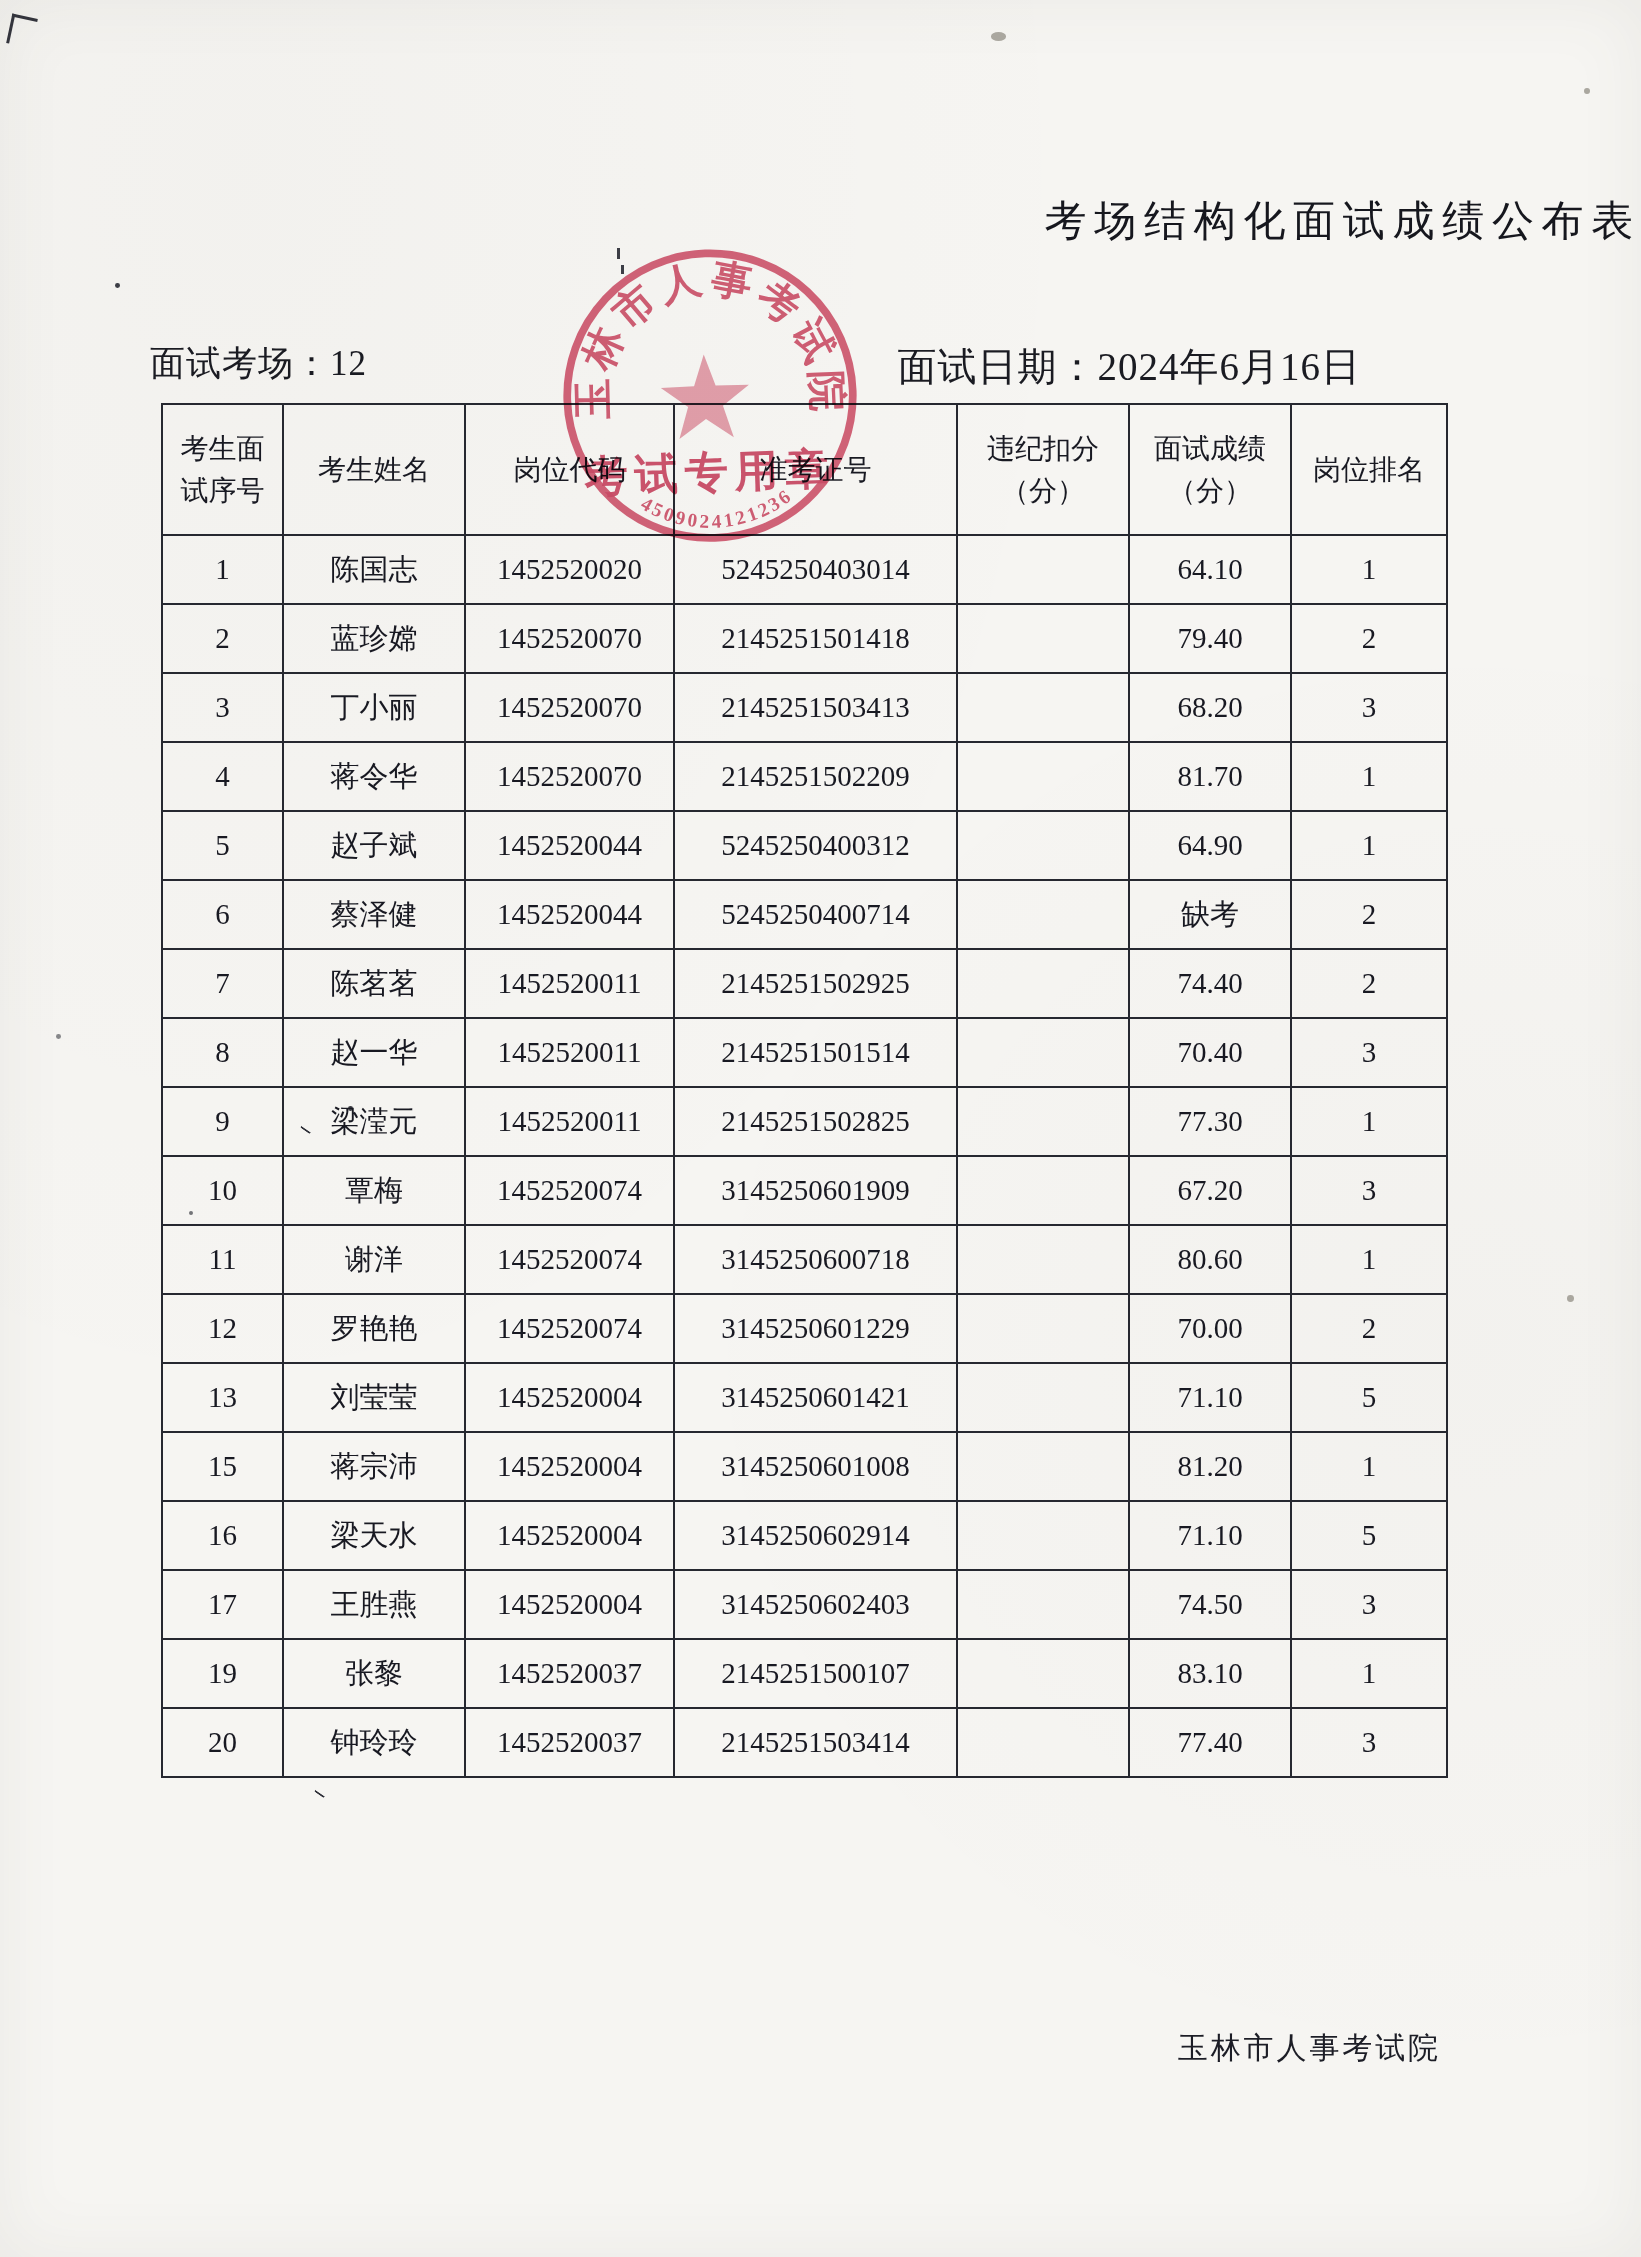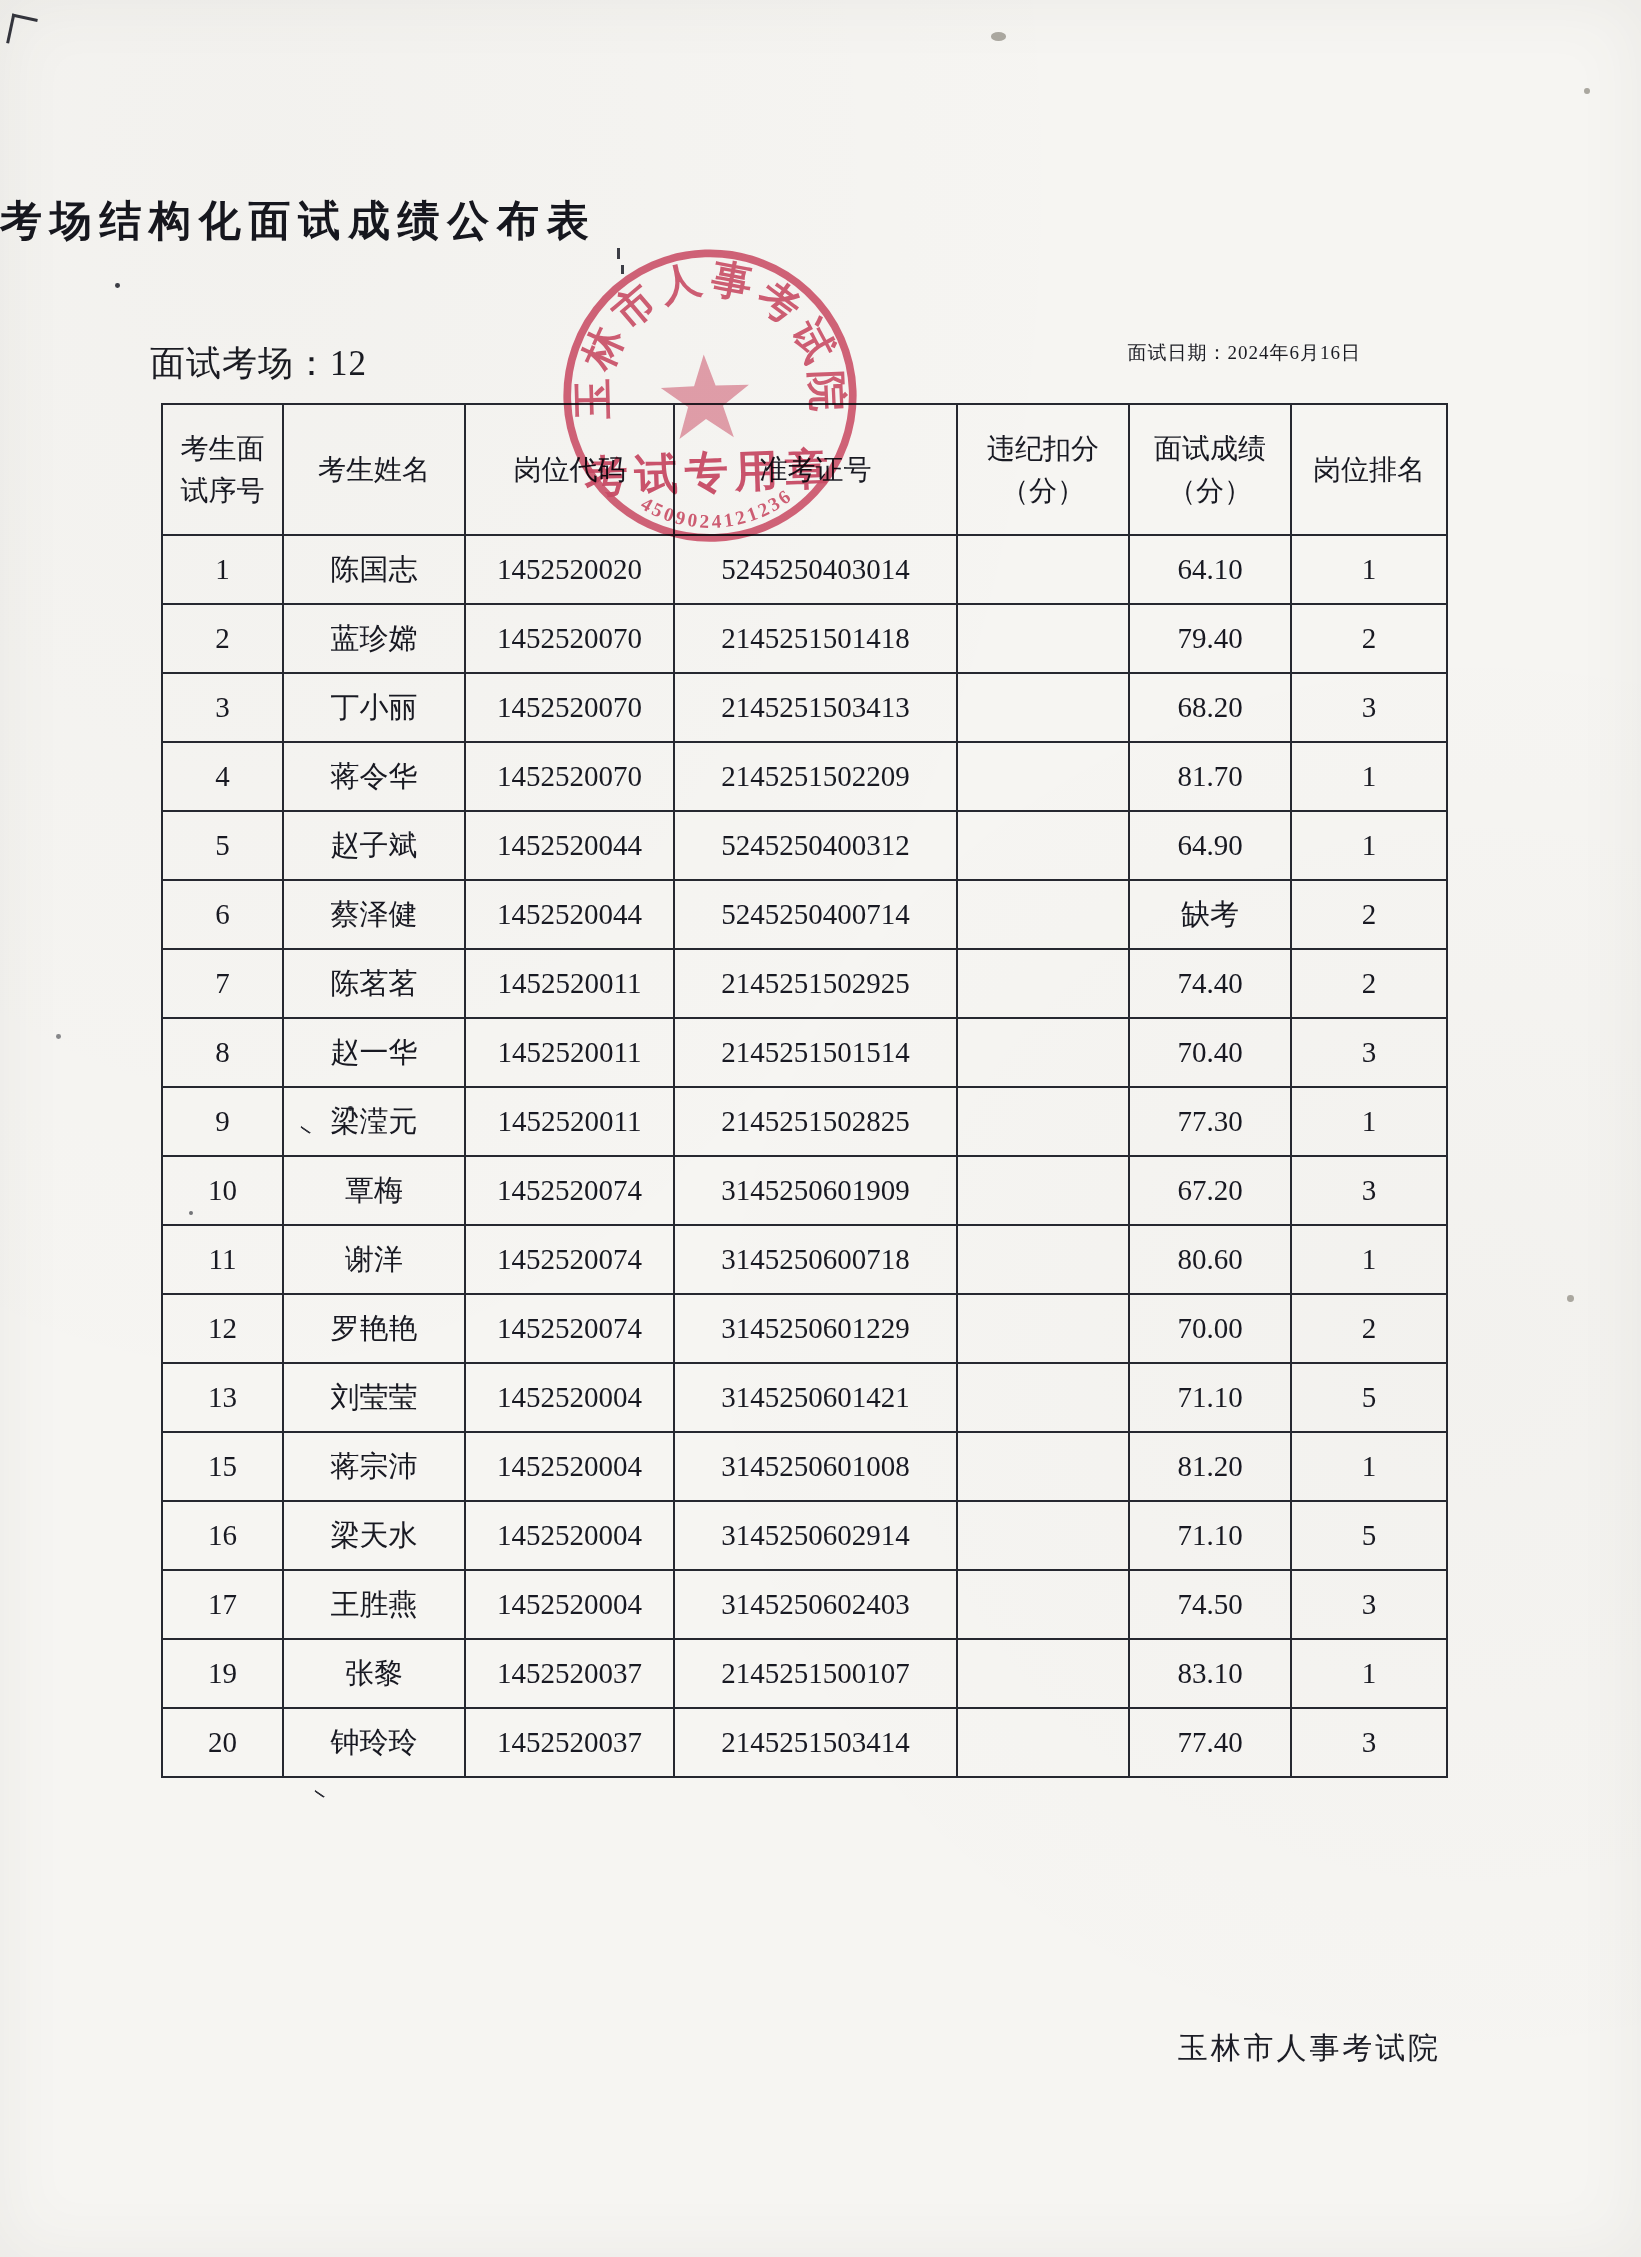--- a/index.html
+++ b/index.html
@@ -14,36 +14,36 @@
       #f6f5f2;
     box-shadow: inset 0 0 68px rgba(90,85,70,0.07);
     overflow: hidden;
     font-family: "Liberation Serif", "DejaVu Serif", serif;
     color: #1a1b22;
   }
   .doc-title {
     position: absolute;
     top: 193px; left: 0;
     width: 100%;
-    text-align: left;
+    text-align: right;
     font-size: 42px;
-    font-weight: 700;
+    font-weight: 400;
     letter-spacing: 7.7px;
     color: #16171e;
   }
   .meta-room {
     position: absolute;
     left: 150px; top: 340px;
     font-size: 35px;
     letter-spacing: 1px;
   }
   .meta-date {
     position: absolute;
     right: 280px; top: 340px;
-    font-size: 19px;
+    font-size: 39px;
     letter-spacing: 1px;
     margin-left: 8px;
   }
   table.score-table {
     position: absolute;
     left: 161px; top: 403px;
     width: 1284px;
     border-collapse: collapse;
     table-layout: fixed;
     font-size: 29px;

